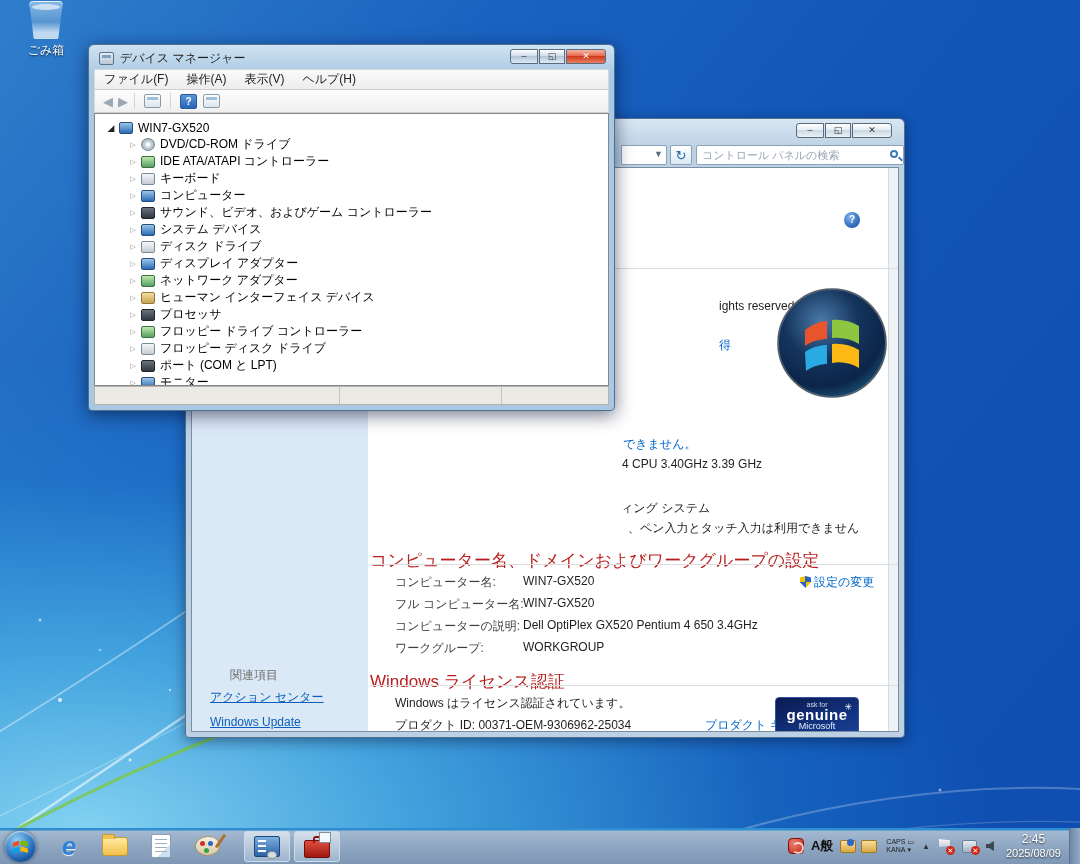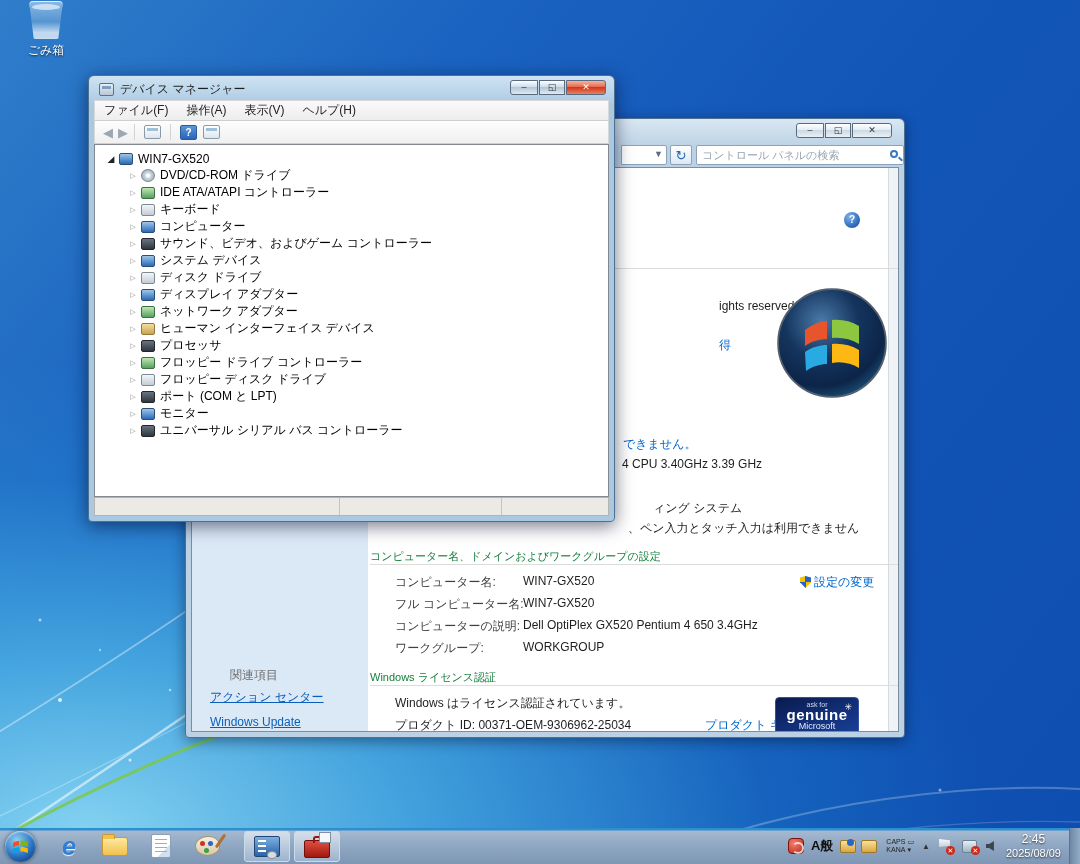--- a/index.html
+++ b/index.html
@@ -51,21 +51,21 @@
   .search-box input::placeholder { color:#98a4b0; }
   .mag { position:absolute; right:5px; top:4px; width:8px; height:8px; border:2px solid #3a7ab8; border-radius:50%; }
   .mag:after { content:""; position:absolute; left:6px; top:6px; width:5px; height:2px; background:#3a7ab8; transform:rotate(42deg); }
 
   #sys-body { position:absolute; left:5px; right:5px; top:48px; bottom:5px; background:#fff; border:1px solid #7b8ea0; overflow:hidden; }
   #sys-sidebar { position:absolute; left:0; top:0; bottom:0; width:176px; background:#dbe8f6; }
   #sys-scroll { position:absolute; right:0; top:0; bottom:0; width:10px; background:#f0f3f6; border-left:1px solid #d4dce4; }
   .sys-txt { position:absolute; font-size:12px; color:#1e1e1e; white-space:nowrap; }
   .sys-link { position:absolute; font-size:12px; color:#0066cc; white-space:nowrap; cursor:pointer; }
   .sys-label { color:#404040; }
-  .sec-head { position:absolute; font-size:11px; color:#15803d; }
+  .sec-head { position:absolute; font-size:17px; color:#b91c1c; }
   .sec-rule { position:absolute; height:1px; background:#dcdcdc; }
   .help-circ { position:absolute; width:16px; height:16px; border-radius:50%;
     background:radial-gradient(circle at 35% 30%, #7db4e8, #2a64b8 70%); color:#fff; font-size:10px; font-weight:bold;
     text-align:center; line-height:16px; }
   #sb-links div { margin-bottom:9px; }
   #sb-links { position:absolute; left:18px; top:521px; width:152px; font-size:12px; color:#0a5fbc; line-height:1.35;text-decoration:underline; }
   .shield { display:inline-block; width:11px; height:12px; vertical-align:-2px; margin-right:3px;
     clip-path:polygon(50% 0,100% 12%,100% 52%,50% 100%,0 52%,0 12%);
     background:conic-gradient(#2a62c8 0 90deg,#f7c200 0 180deg,#2a62c8 0 270deg,#f7c200 0 360deg); }
   #genuine { position:absolute; left:583px; top:529px; width:84px; height:46px; border-radius:4px;
@@ -74,21 +74,21 @@
   #genuine .l1 { font-size:7px; color:#cfd8f0; margin-top:3px; }
   #genuine .l2 { font-size:15px; font-weight:bold; line-height:13px; letter-spacing:.5px; }
   #genuine .l3 { font-size:9px; color:#e4eafb; line-height:10px; }
   #genuine .l4 { font-size:7px; color:#9fb0d8; line-height:8px; }
   #genuine .star { position:absolute; right:6px; top:4px; color:#fff; font-size:9px; }
 
   
   #orb-logo { position:absolute; left:583px; top:118px; width:114px; height:114px; }
 
   
-  #dmwin { left:88px; top:75px; width:527px; height:447px;
+  #dmwin { left:88px; top:44px; width:527px; height:367px;
     background:linear-gradient(180deg,#cfe3f2,#a9c8e2 30px,#a9c8e2);
     border:1px solid #4e6f8e; box-shadow:0 4px 18px rgba(0,10,40,.55); z-index:5; }
   #dm-title { position:absolute; left:10px; top:5px; font-size:12px; color:#1e1e1e; display:flex; align-items:center; }
   .dm-appicon { width:15px; height:13px; margin-right:6px; border:1px solid #5a7288; border-radius:2px;
     background:linear-gradient(180deg,#e8eef4,#b8c8d6); position:relative; }
   .dm-appicon:before { content:""; position:absolute; left:2px; top:2px; right:2px; height:3px; background:#7da0c0; }
   #dm-menubar { position:absolute; left:5px; right:5px; top:24px; height:21px; background:linear-gradient(180deg,#fafafa,#ededed);
     border:1px solid #d8d8d8; border-bottom:1px solid #cfcfcf; display:flex; align-items:center; font-size:12px; color:#222; }
   #dm-menubar span { padding:0 9px; }
   #dm-toolbar { position:absolute; left:5px; right:5px; top:45px; height:23px; background:linear-gradient(180deg,#fdfdfd,#f0f0f0);
@@ -234,21 +234,21 @@
         <circle cx="57" cy="57" r="54" fill="url(#og)" stroke="#0a1828" stroke-width="1.5"></circle>
         <circle cx="57" cy="57" r="54" fill="none" stroke="rgba(255,255,255,.3)" stroke-width="2"></circle>
         <path d="M30,44 C38,38 46,35 52,35 L52,53 C45,53 37,55 30,60 Z" fill="#e8552d"></path>
         <path d="M57,34 C66,33 76,35 84,40 L84,58 C76,53 66,51 57,52 Z" fill="#8dc63f"></path>
         <path d="M30,66 C37,61 45,59 52,59 L52,78 C46,78 38,80 31,85 Z" fill="#29aae3"></path>
         <path d="M57,58 C66,57 76,59 84,64 L84,82 C76,77 66,75 57,77 Z" fill="#fdb813"></path>
       </svg>
 
       <div class="sys-link" style="left:431px; top:268px;">できません。</div>
       <div class="sys-txt" style="left:430px; top:289px;">4 CPU 3.40GHz   3.39 GHz</div>
-      <div class="sys-txt" style="left:429px; top:332px;margin-left:32px;">ィング システム</div>
+      <div class="sys-txt" style="left:429px; top:332px;">ィング システム</div>
       <div class="sys-txt" style="left:436px; top:352px;">、ペン入力とタッチ入力は利用できません</div>
 
       <div class="sec-head" style="left:178px; top:381px;">コンピューター名、ドメインおよびワークグループの設定</div>
       <div class="sec-rule" style="left:178px; top:396px; width:530px;"></div>
       <div id="cn-rows">
           <div class="sys-txt sys-label" style="left: 203px; top: 406px;">コンピューター名:</div>
           <div class="sys-txt" style="left: 331px; top: 406px;">WIN7-GX520</div>
           <div class="sys-txt sys-label" style="left: 203px; top: 428px;">フル コンピューター名:</div>
           <div class="sys-txt" style="left: 331px; top: 428px;">WIN7-GX520</div>
           <div class="sys-txt sys-label" style="left: 203px; top: 450px;">コンピューターの説明:</div>

